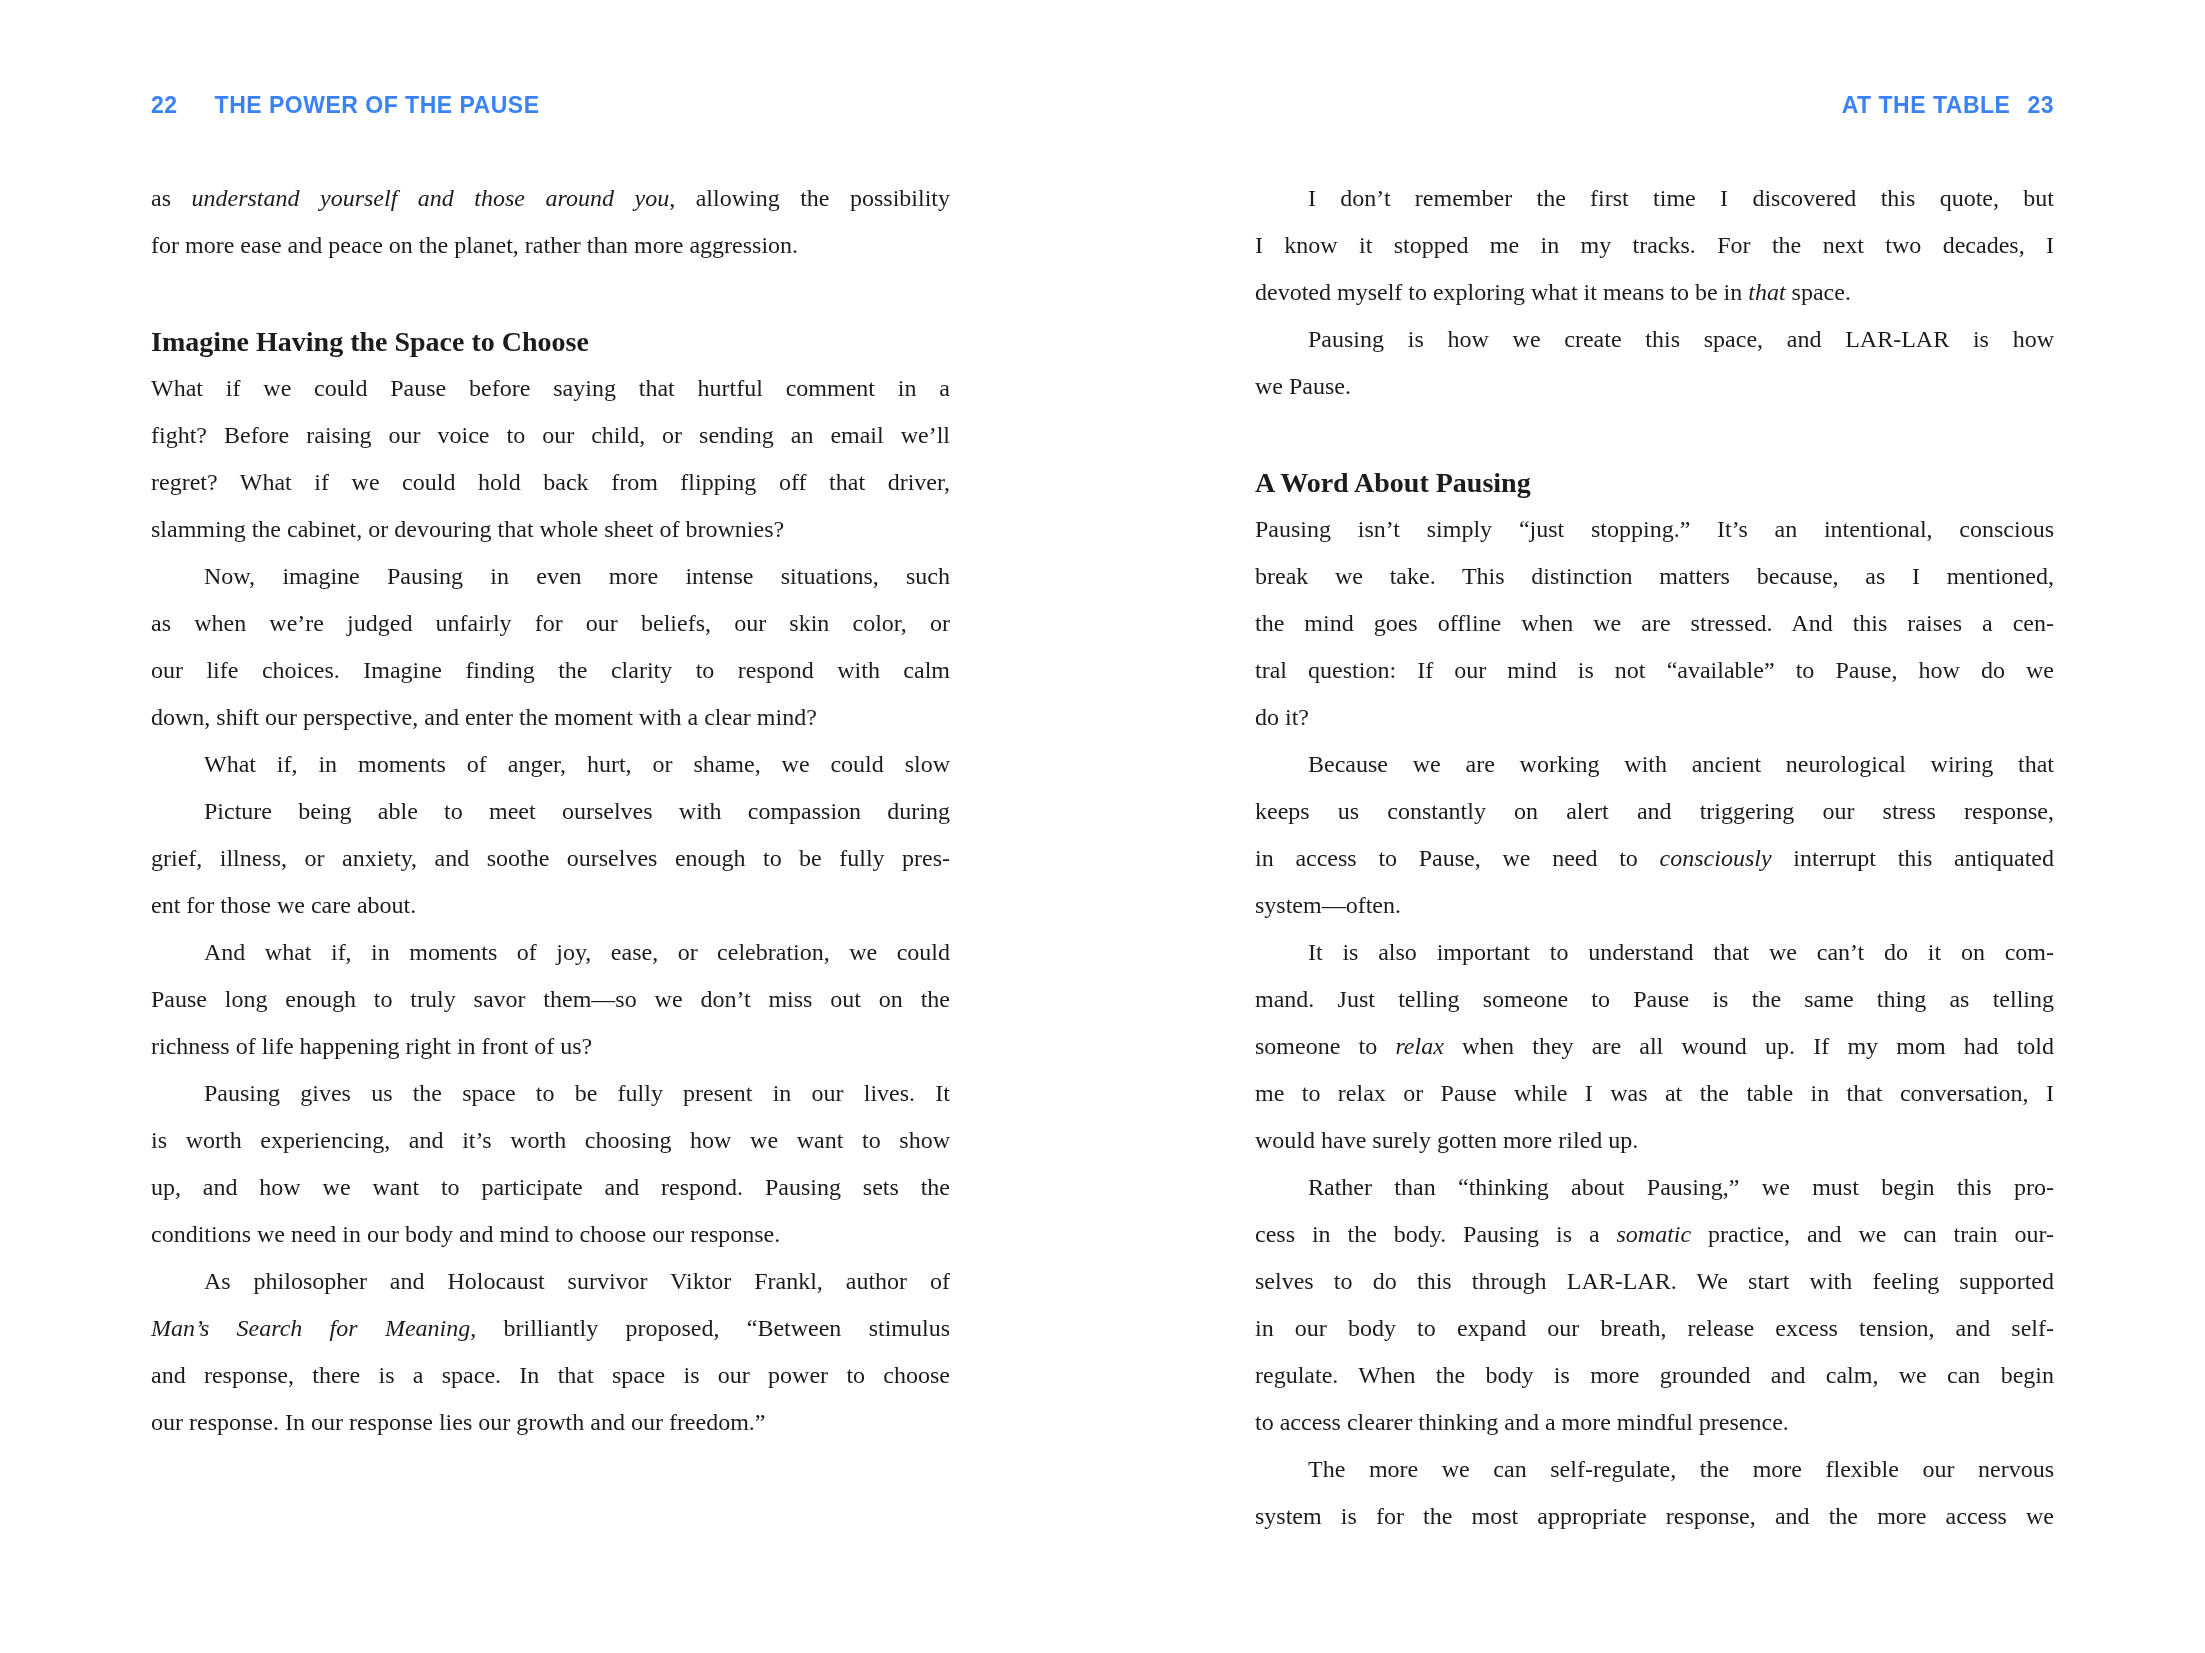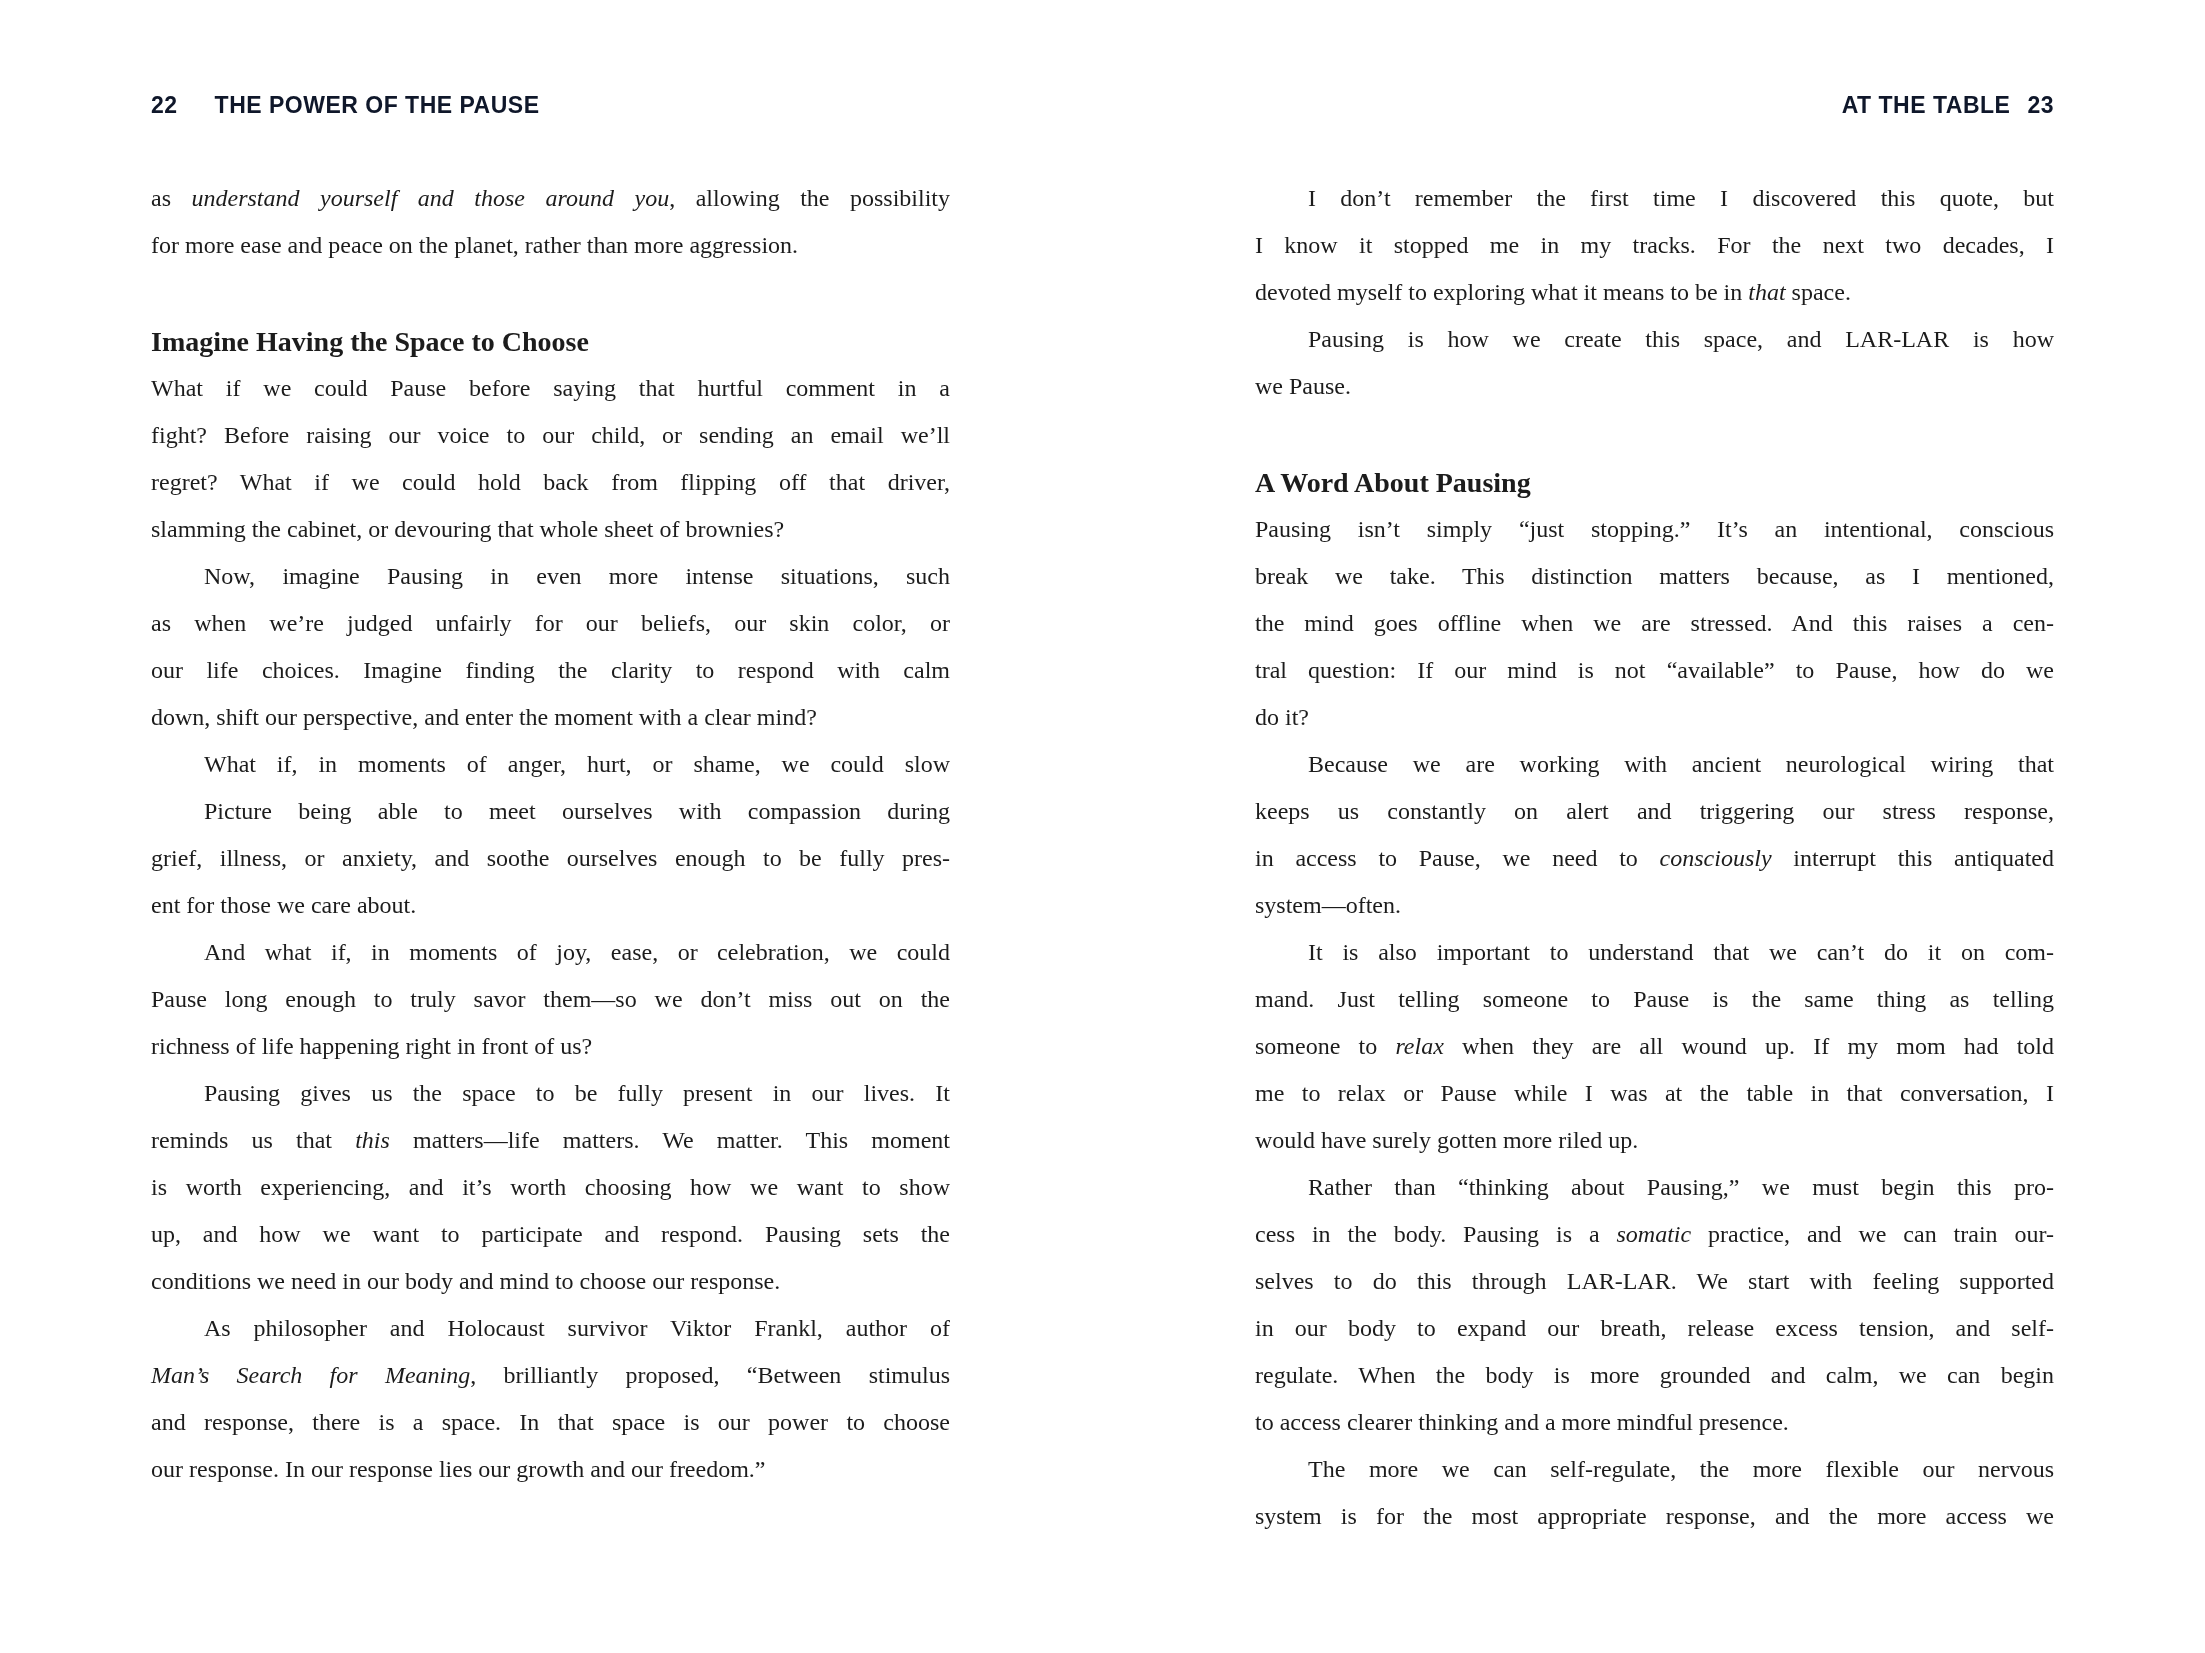--- a/index.html
+++ b/index.html
@@ -12,21 +12,21 @@
     overflow:hidden;
   }
   .page{position:absolute;top:0;height:100%;}
   .page.left{left:151px;width:799px;}
   .page.right{left:1255px;width:799px;}
   .running-head{
     position:absolute;top:93px;left:0;right:0;
     display:flex;align-items:baseline;
     font-family:"Liberation Sans", sans-serif;
     font-weight:700;font-size:23px;line-height:25.4px;
-    color:#0f172a;letter-spacing:0.5px;
+    color:#3b82f6;letter-spacing:0.5px;
   }
   .running-head.rh-left{justify-content:flex-start;gap:37px;}
   .running-head.rh-right{justify-content:flex-end;gap:17px;}
   .page-body{position:absolute;top:175px;left:0;right:0;}
   .line{
     height:47px;line-height:47px;
     font-size:24px;
     text-align:justify;text-align-last:justify;text-justify:inter-word;
     overflow:visible;
   }
@@ -62,21 +62,20 @@
         <div class="line j"><span>our life choices. Imagine finding the clarity to respond with calm</span></div>
         <div class="line nj"><span>down, shift our perspective, and enter the moment with a clear mind?</span></div>
         <div class="line j ind"><span>What if, in moments of anger, hurt, or shame, we could slow</span></div>
         <div class="line j ind"><span>Picture being able to meet ourselves with compassion during</span></div>
         <div class="line j"><span>grief, illness, or anxiety, and soothe ourselves enough to be fully pres-</span></div>
         <div class="line nj"><span>ent for those we care about.</span></div>
         <div class="line j ind"><span>And what if, in moments of joy, ease, or celebration, we could</span></div>
         <div class="line j"><span>Pause long enough to truly savor them—so we don’t miss out on the</span></div>
         <div class="line nj"><span>richness of life happening right in front of us?</span></div>
         <div class="line j ind"><span>Pausing gives us the space to be fully present in our lives. It</span></div>
-        <div class="line j"><span>reminds us that </span><em>this</em><span> matters—life matters. We matter. This moment</span></div>
         <div class="line j"><span>is worth experiencing, and it’s worth choosing how we want to show</span></div>
         <div class="line j"><span>up, and how we want to participate and respond. Pausing sets the</span></div>
         <div class="line nj"><span>conditions we need in our body and mind to choose our response.</span></div>
         <div class="line j ind"><span>As philosopher and Holocaust survivor Viktor Frankl, author of</span></div>
         <div class="line j"><em>Man’s Search for Meaning</em><span>, brilliantly proposed, “Between stimulus</span></div>
         <div class="line j"><span>and response, there is a space. In that space is our power to choose</span></div>
         <div class="line nj"><span>our response. In our response lies our growth and our freedom.”</span></div>
       </div>
   </section>
 

